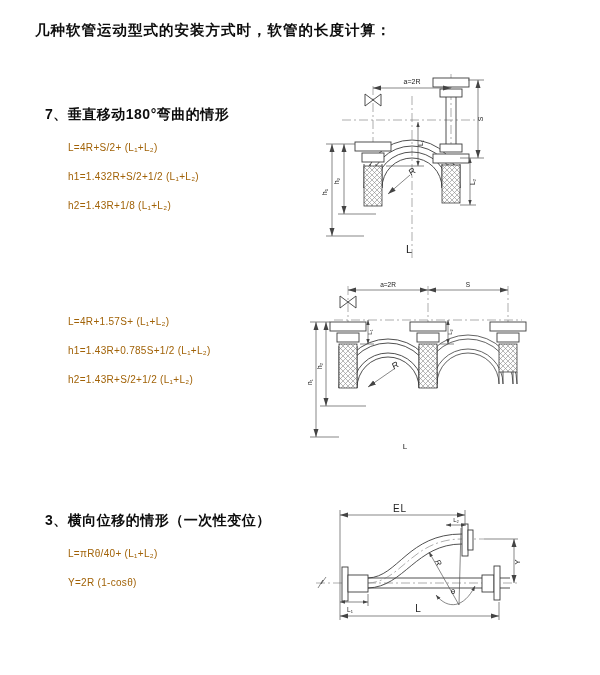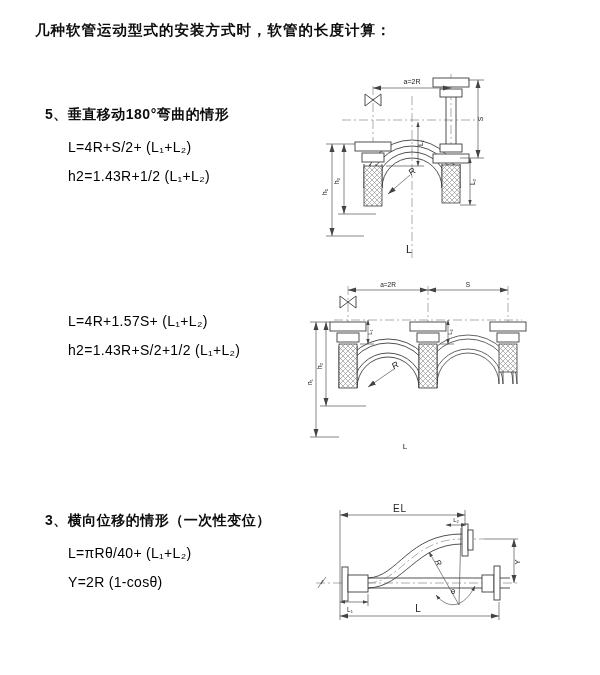--- a/index.html
+++ b/index.html
@@ -9,43 +9,44 @@
     overflow:hidden;
   }
   .page{position:absolute;inset:0;background:#fff;}
   .doc-title{
     position:absolute;left:35px;top:21px;font-size:14.5px;font-weight:bold;
     letter-spacing:1px;color:#0d0d0d;white-space:pre;
   }
   .section{position:absolute;left:45px;width:270px;}
   .sec-heading{font-size:14px;font-weight:bold;letter-spacing:0.5px;color:#0d0d0d;white-space:pre;}
   .formulas{margin-top:9px;padding-left:23px;}
-  .formula-line{font-size:14px;line-height:29px;color:#000000;white-space:pre;letter-spacing:0.3px;}
+  .formula-line{font-size:10px;line-height:29px;color:#a16207;white-space:pre;letter-spacing:0.3px;}
   #sec1{top:106px;}
   #sec2{top:298px;}
   #sec3{top:512px;}
   .diagram{position:absolute;}
   #diag1{left:312px;top:70px;width:288px;height:195px;}
   #diag2{left:308px;top:276px;width:292px;height:190px;}
   #diag3{left:312px;top:498px;width:302px;height:155px;}
   svg{display:block;}
   svg text{font-family:"Liberation Sans","DejaVu Sans",sans-serif;fill:#222;}
 </style>
 </head>
 <body>
 
 <div class="page">
 
   <div class="doc-title">几种软管运动型式的安装方式时，软管的长度计算：</div>
 
   <div class="section" id="sec1">
-    <div class="sec-heading">5、垂直移动180°弯曲的情形</div>
+    <div class="sec-heading">7、垂直移动180°弯曲的情形</div>
     <div class="formulas">
       <div class="formula-line">L=4R+S/2+ (L₁+L₂)</div>
-      <div class="formula-line">h2=1.43R+1/2 (L₁+L₂)</div>
+      <div class="formula-line">h1=1.432R+S/2+1/2 (L₁+L₂)</div>
+      <div class="formula-line">h2=1.43R+1/8 (L₁+L₂)</div>
     </div>
   </div>
 
   <div class="diagram" id="diag1">
     <svg width="288" height="195" viewBox="0 0 288 195">
       <defs>
         <marker id="ar1" markerWidth="9" markerHeight="7" refX="8" refY="3" orient="auto-start-reverse" markerUnits="userSpaceOnUse">
           <path d="M0,0.5 L8,3 L0,5.5 Z" fill="#444"></path>
         </marker>
         <marker id="ar1s" markerWidth="6" markerHeight="5" refX="5" refY="2" orient="auto-start-reverse" markerUnits="userSpaceOnUse">
@@ -113,20 +114,21 @@
       <text x="27" y="111" font-size="7" text-anchor="middle" transform="rotate(-90 27 111)">h₂</text>
       <text x="111" y="73" font-size="6.5" text-anchor="middle" transform="rotate(-90 111 73)">L₁</text>
       <text x="102" y="104" font-size="9" font-style="italic" text-anchor="middle" transform="rotate(-40 102 104)">R</text>
       <text x="97" y="183" font-size="11" text-anchor="middle">L</text>
     </svg>
   </div>
 
   <div class="section" id="sec2">
     <div class="formulas">
       <div class="formula-line">L=4R+1.57S+ (L₁+L₂)</div>
+      <div class="formula-line">h1=1.43R+0.785S+1/2 (L₁+L₂)</div>
       <div class="formula-line">h2=1.43R+S/2+1/2 (L₁+L₂)</div>
     </div>
   </div>
 
   <div class="diagram" id="diag2">
     <svg width="292" height="190" viewBox="0 0 292 190">
       <defs>
         <marker id="ar2" markerWidth="9" markerHeight="7" refX="8" refY="3" orient="auto-start-reverse" markerUnits="userSpaceOnUse">
           <path d="M0,0.5 L8,3 L0,5.5 Z" fill="#444"></path>
         </marker>

